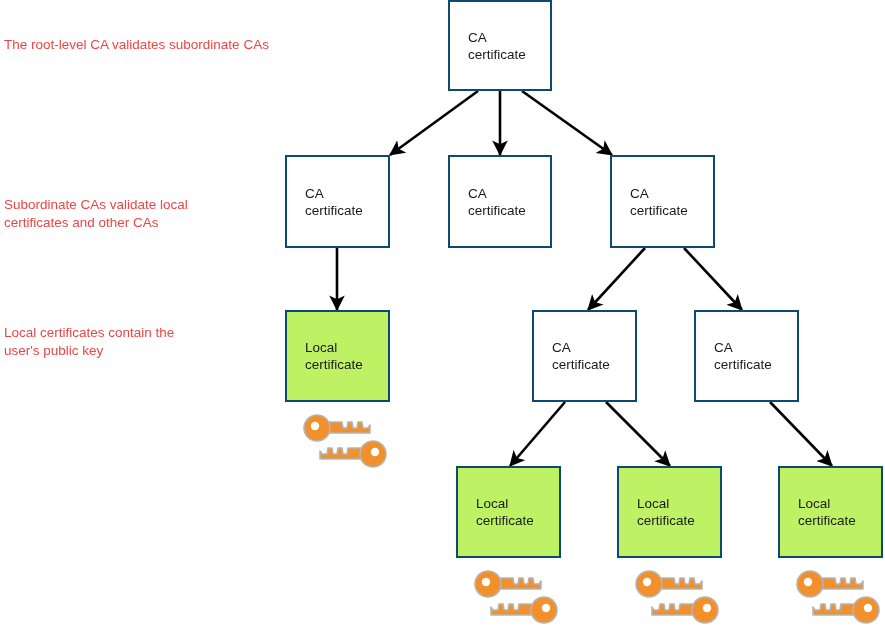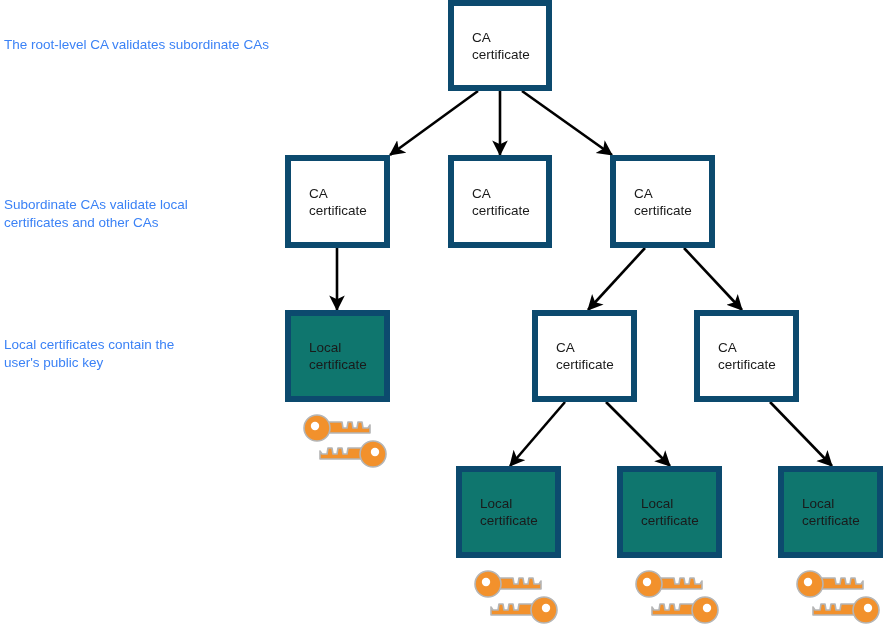--- a/index.html
+++ b/index.html
@@ -22,42 +22,42 @@
     position: absolute;
     left: 0;
     top: 0;
     width: 885px;
     height: 633px;
     pointer-events: none;
   }
   .node {
     position: absolute;
     box-sizing: border-box;
-    border: 6px solid #0c4a6e;
+    border: 2px solid #0c4a6e;
     background: #ffffff;
     font-size: 13.5px;
     line-height: 17px;
     color: #1a1a1a;
     display: flex;
     flex-direction: column;
     justify-content: center;
     padding-left: 18px;
   }
   .node.filled {
-    background: #0f766e;
+    background: #bef264;
   }
   .node .l1, .node .l2 {
     display: block;
     white-space: pre;
   }
   .caption {
     position: absolute;
     font-size: 13.5px;
     line-height: 18px;
-    color: #3b82f6;
+    color: #ef4444;
     white-space: pre-line;
   }
   .keys {
     position: absolute;
     width: 86px;
     height: 56px;
   }
 </style>
 </head>
 <body>
@@ -80,21 +80,21 @@
         <line x1="565" y1="402" x2="510" y2="466"></line>
         <line x1="606" y1="402" x2="670" y2="466"></line>
         <line x1="770" y1="402" x2="832" y2="466"></line>
       </g>
   </svg>
 
   <div id="caption-layer">
       <div class="caption" style="left: 4px; top: 36px;">The root-level CA validates subordinate CAs</div>
       <div class="caption" style="left: 4px; top: 196px;">Subordinate CAs validate local
 certificates and other CAs</div>
-      <div class="caption" style="left: 4px; top: 336px;">Local certificates contain the
+      <div class="caption" style="left: 4px; top: 324px;">Local certificates contain the
 user's public key</div>
     </div>
   <div id="node-layer">
       <div class="node" style="left: 448px; top: 0px; width: 104px; height: 91px;">
         <span class="l1">CA</span>
         <span class="l2">certificate</span>
       </div>
       <div class="node" style="left: 285px; top: 155px; width: 105px; height: 93px;">
         <span class="l1">CA</span>
         <span class="l2">certificate</span>

